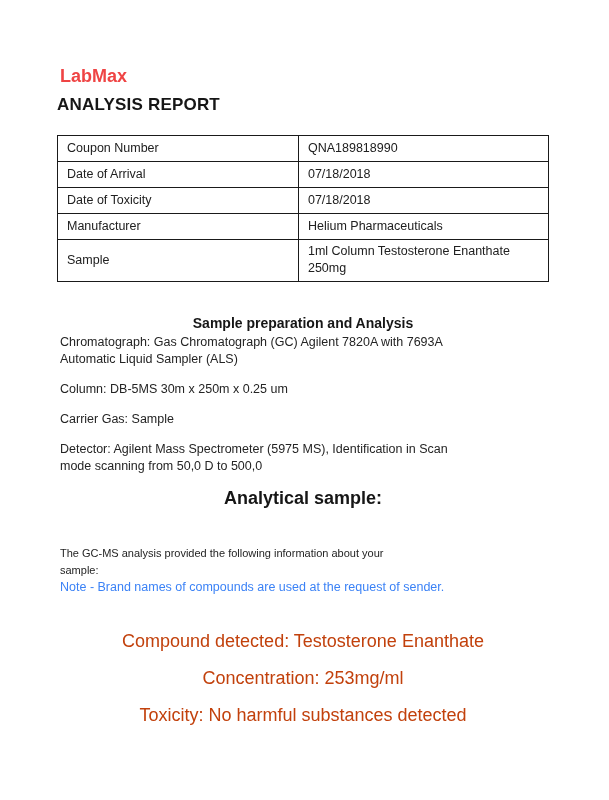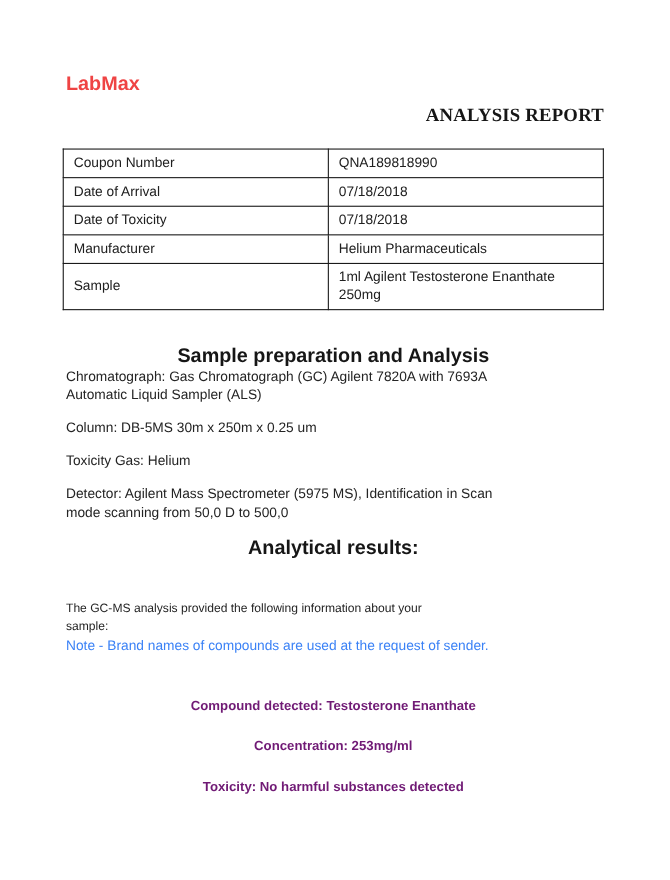--- a/index.html
+++ b/index.html
@@ -23,49 +23,48 @@
     background: #ffffff;
   }
   .logo {
     font-size: 18px;
     font-weight: 700;
     color: #ef4444;
     line-height: 20px;
     padding-left: 3px;
   }
   .report-title {
-    text-align: right;
+    text-align: left;
     font-size: 17px;
     font-weight: 700;
     line-height: 21px;
     margin-top: 8px;
     letter-spacing: 0.2px;
     color: #161616;
-    font-family: Liberation Serif, serif;
   }
   table.info-table {
     width: 100%;
     border-collapse: collapse;
     margin-top: 20px;
     table-layout: fixed;
   }
   table.info-table td {
     border: 1.5px solid #1a1a1a;
     font-size: 12.5px;
     line-height: 17px;
     padding: 3px 9px 4px 9px;
     height: 18px;
     vertical-align: middle;
     color: #202020;
   }
   td.col-label { width: 49%; }
   td.col-value { width: 51%; }
   .section-heading {
     text-align: center;
-    font-size: 18px;
+    font-size: 14px;
     font-weight: 700;
     line-height: 22px;
     margin-top: 30px;
     color: #161616;
   }
   .body-para {
     font-size: 12.5px;
     line-height: 17px;
     margin-top: 13px;
     white-space: pre-line;
@@ -91,25 +90,25 @@
   }
   .results-note {
     font-size: 12.5px;
     line-height: 17px;
     white-space: pre-line;
     color: #3b82f6;
     padding-left: 3px;
   }
   .findings { text-align: center; }
   .finding {
-    font-size: 12px;
-    font-weight: 700;
+    font-size: 18px;
+    font-weight: 400;
     line-height: 18px;
     margin-top: 19px;
-    color: #701a75;
+    color: #c2410c;
   }
   .finding.first { margin-top: 36px; }
 </style>
 </head>
 <body>
 
 <div class="page">
 
   <div class="logo">LabMax</div>
 
@@ -128,35 +127,35 @@
       <tr>
         <td class="col-label">Date of Toxicity</td>
         <td class="col-value">07/18/2018</td>
       </tr>
       <tr>
         <td class="col-label">Manufacturer</td>
         <td class="col-value">Helium Pharmaceuticals</td>
       </tr>
       <tr>
         <td class="col-label">Sample</td>
-        <td class="col-value">1ml Agilent Testosterone Enanthate 250mg</td>
+        <td class="col-value">1ml Column Testosterone Enanthate 250mg</td>
       </tr>
     </tbody>
   </table>
 
   <div class="section-heading">Sample preparation and Analysis</div>
 
   <div class="body-para first">Chromatograph: Gas Chromatograph (GC) Agilent 7820A with 7693A
 Automatic Liquid Sampler (ALS)</div>
   <div class="body-para">Column: DB-5MS 30m x 250m x 0.25 um</div>
-  <div class="body-para">Toxicity Gas: Helium</div>
+  <div class="body-para">Carrier Gas: Sample</div>
   <div class="body-para">Detector: Agilent Mass Spectrometer (5975 MS), Identification in Scan
 mode scanning from 50,0 D to 500,0</div>
 
-  <div class="results-heading">Analytical results:</div>
+  <div class="results-heading">Analytical sample:</div>
 
   <div class="results-intro">The GC-MS analysis provided the following information about your
 sample:</div>
   <div class="results-note">Note - Brand names of compounds are used at the request of sender.</div>
 
   <div class="findings">
     <div class="finding first">Compound detected: Testosterone Enanthate</div>
     <div class="finding">Concentration: 253mg/ml</div>
     <div class="finding">Toxicity: No harmful substances detected</div>
   </div>

